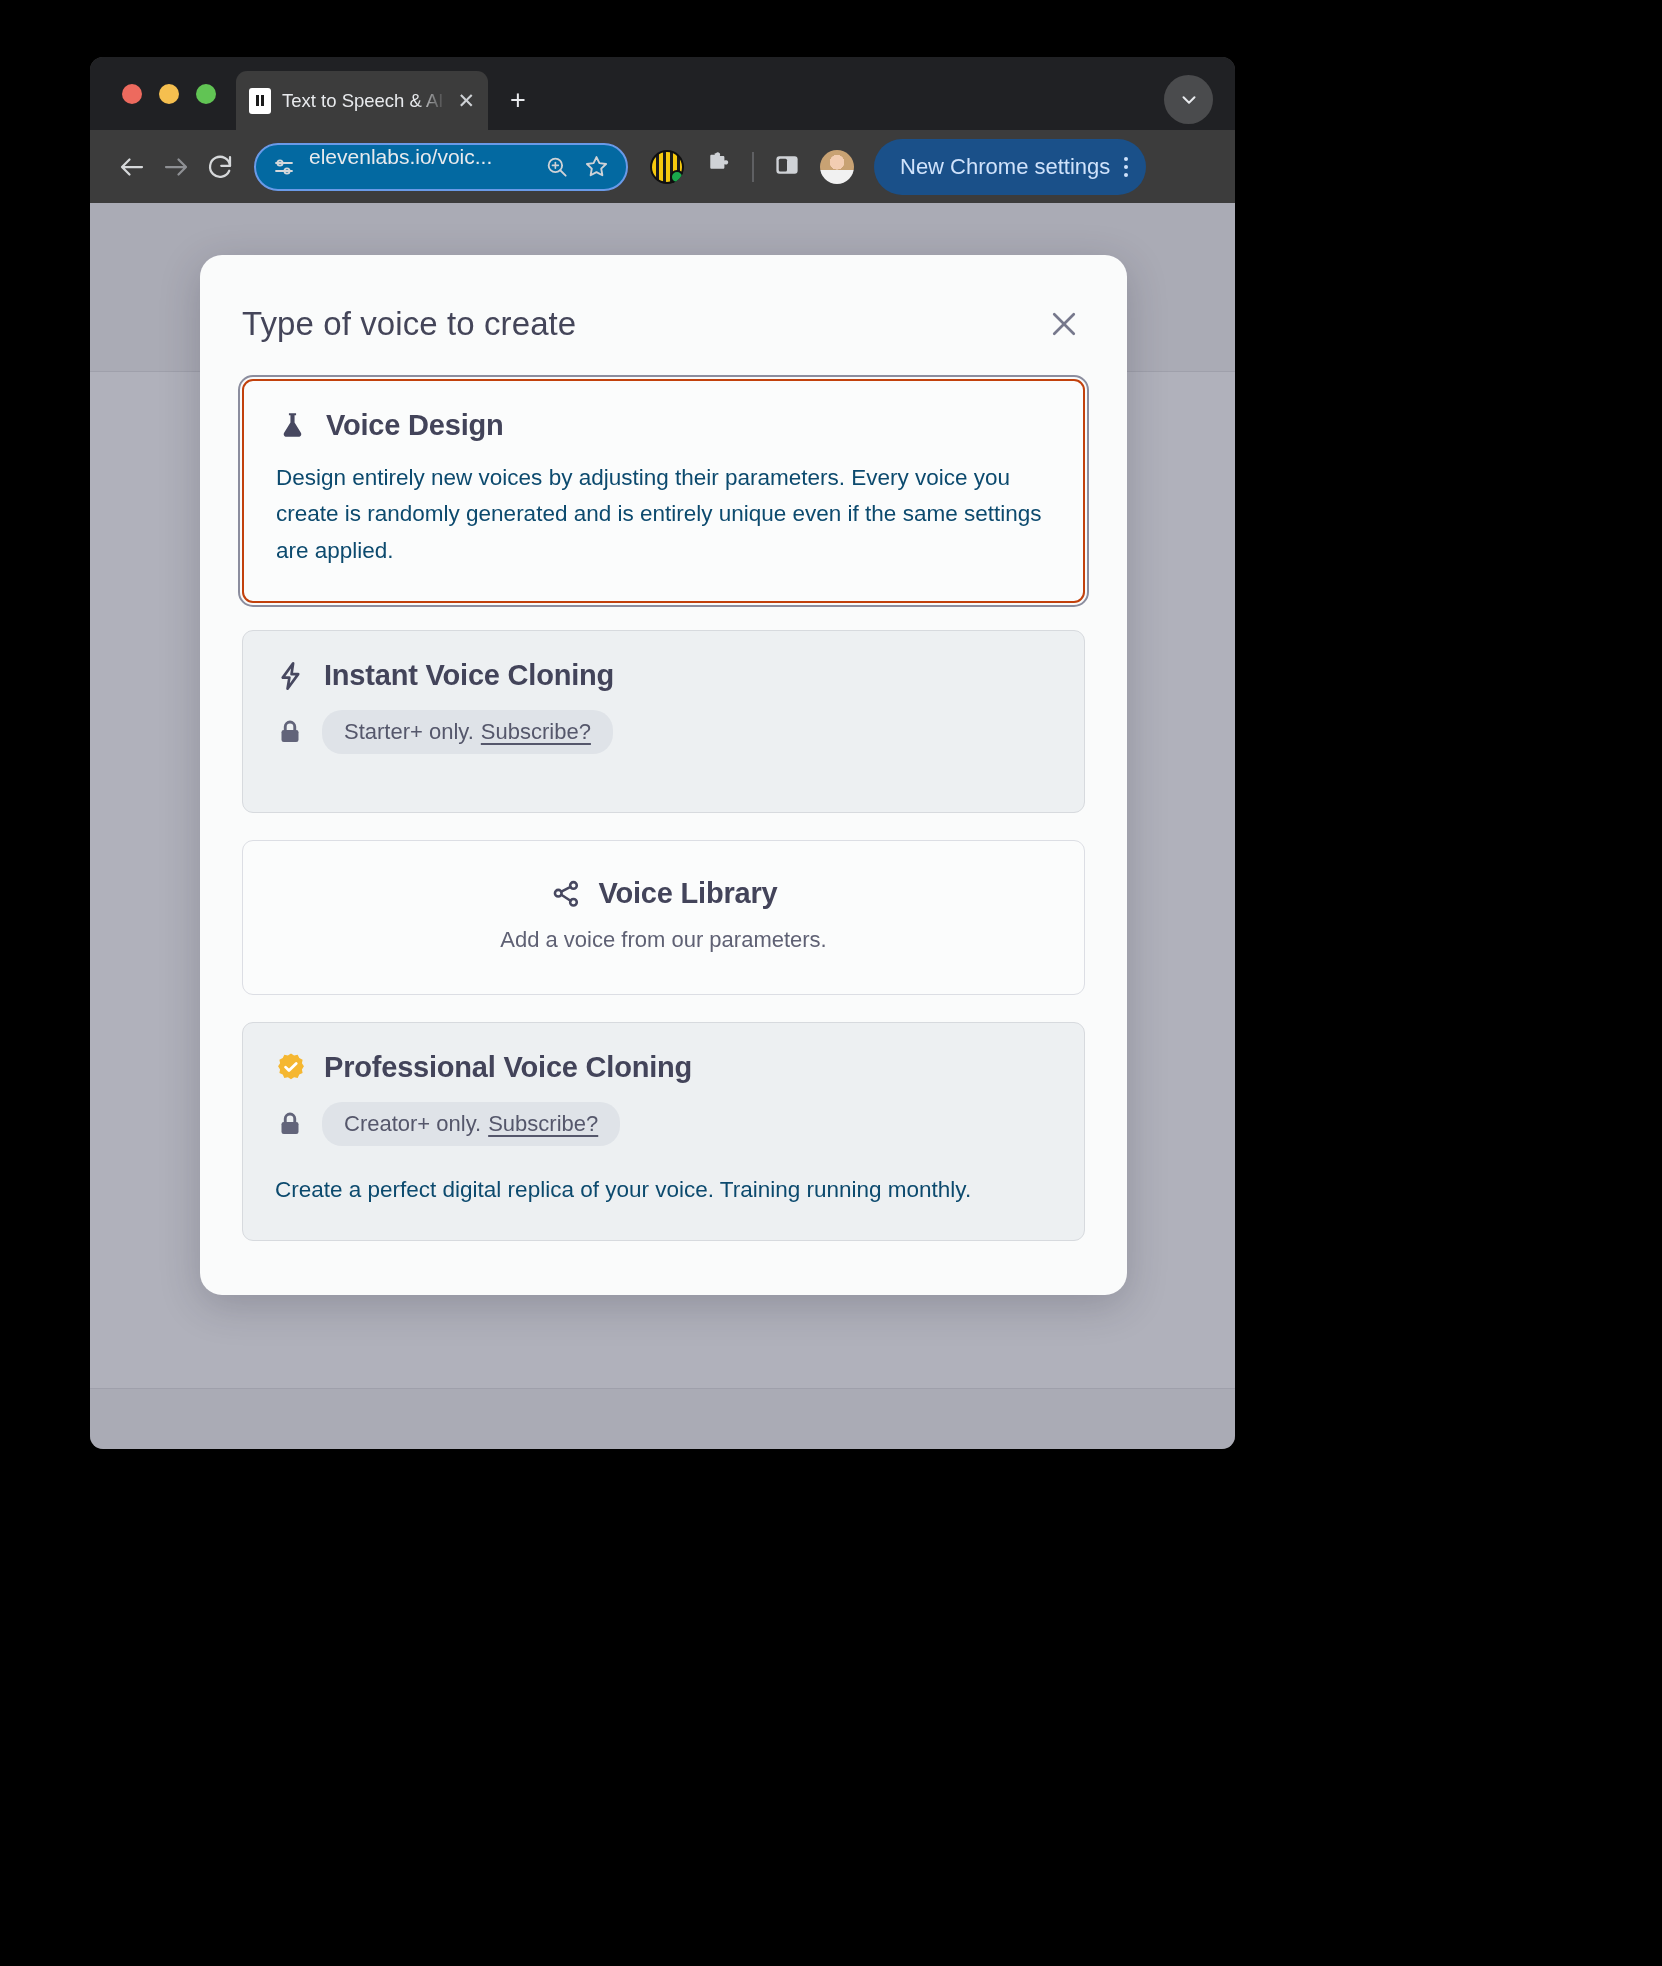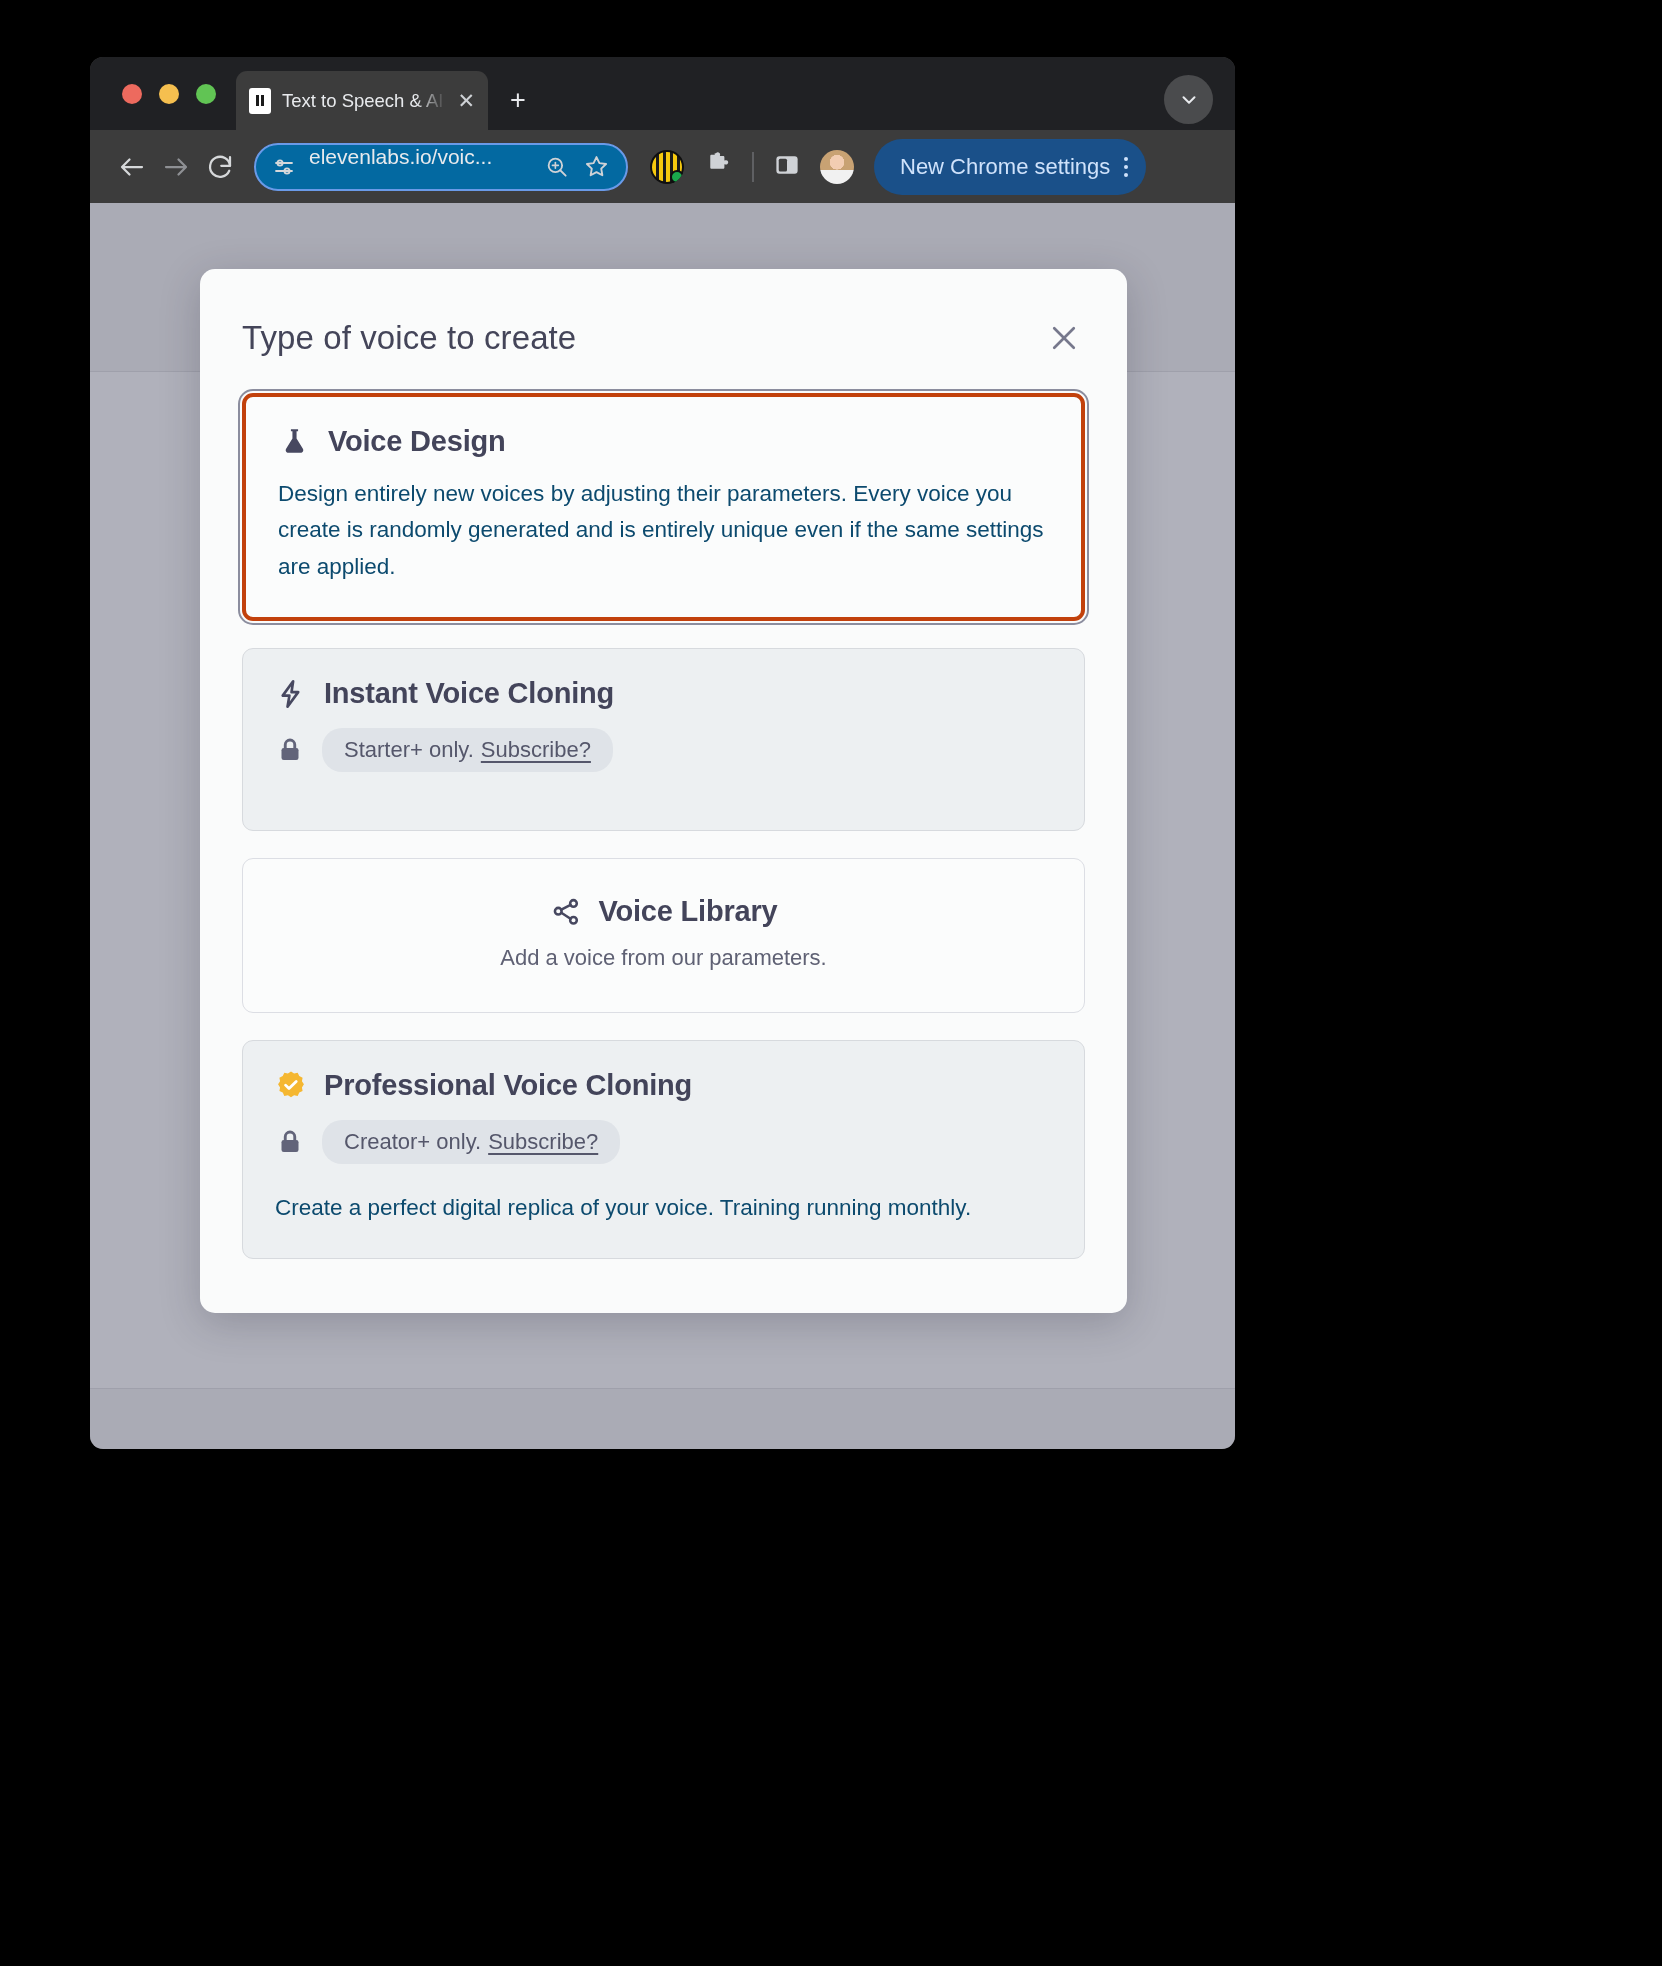--- a/index.html
+++ b/index.html
@@ -218,24 +218,24 @@
     top: 168px;
     height: 1018px;
     background: #b0b1bb;
     border-top: 1px solid #9fa0ab;
     border-bottom: 1px solid #9fa0ab;
   }
 
   
   .modal {
     position: absolute;
-    left: 110px; top: 66px;
+    left: 110px; top: 52px;
     width: 927px;
     background: #fafbfb;
-    border-radius: 15px;
+    border-radius: 22px;
     padding: 0 42px 42px 42px;
     box-shadow: 0 10px 40px rgba(30,32,50,.22);
   }
   .modal-head {
     display: flex; align-items: center; justify-content: space-between;
     padding: 48px 0 34px 0;
   }
   .modal-title {
     font-size: 33px;
     color: #444559;
@@ -248,21 +248,21 @@
   }
 
   
   .card {
     border-radius: 11px;
     padding: 28px 32px 32px 32px;
     margin-bottom: 27px;
   }
   .card.selected {
     background: #fbfcfc;
-    border: 4px solid #c2410c;
+    border: 2px solid #c2410c;
     outline: 2px solid #8b8d9e;
     outline-offset: 2px;
   }
   .card.muted {
     background: #edf0f2;
     border: 1px solid #d7dade;
   }
   .card.plain {
     background: #fbfcfc;
     border: 1px solid #dcdee4;

